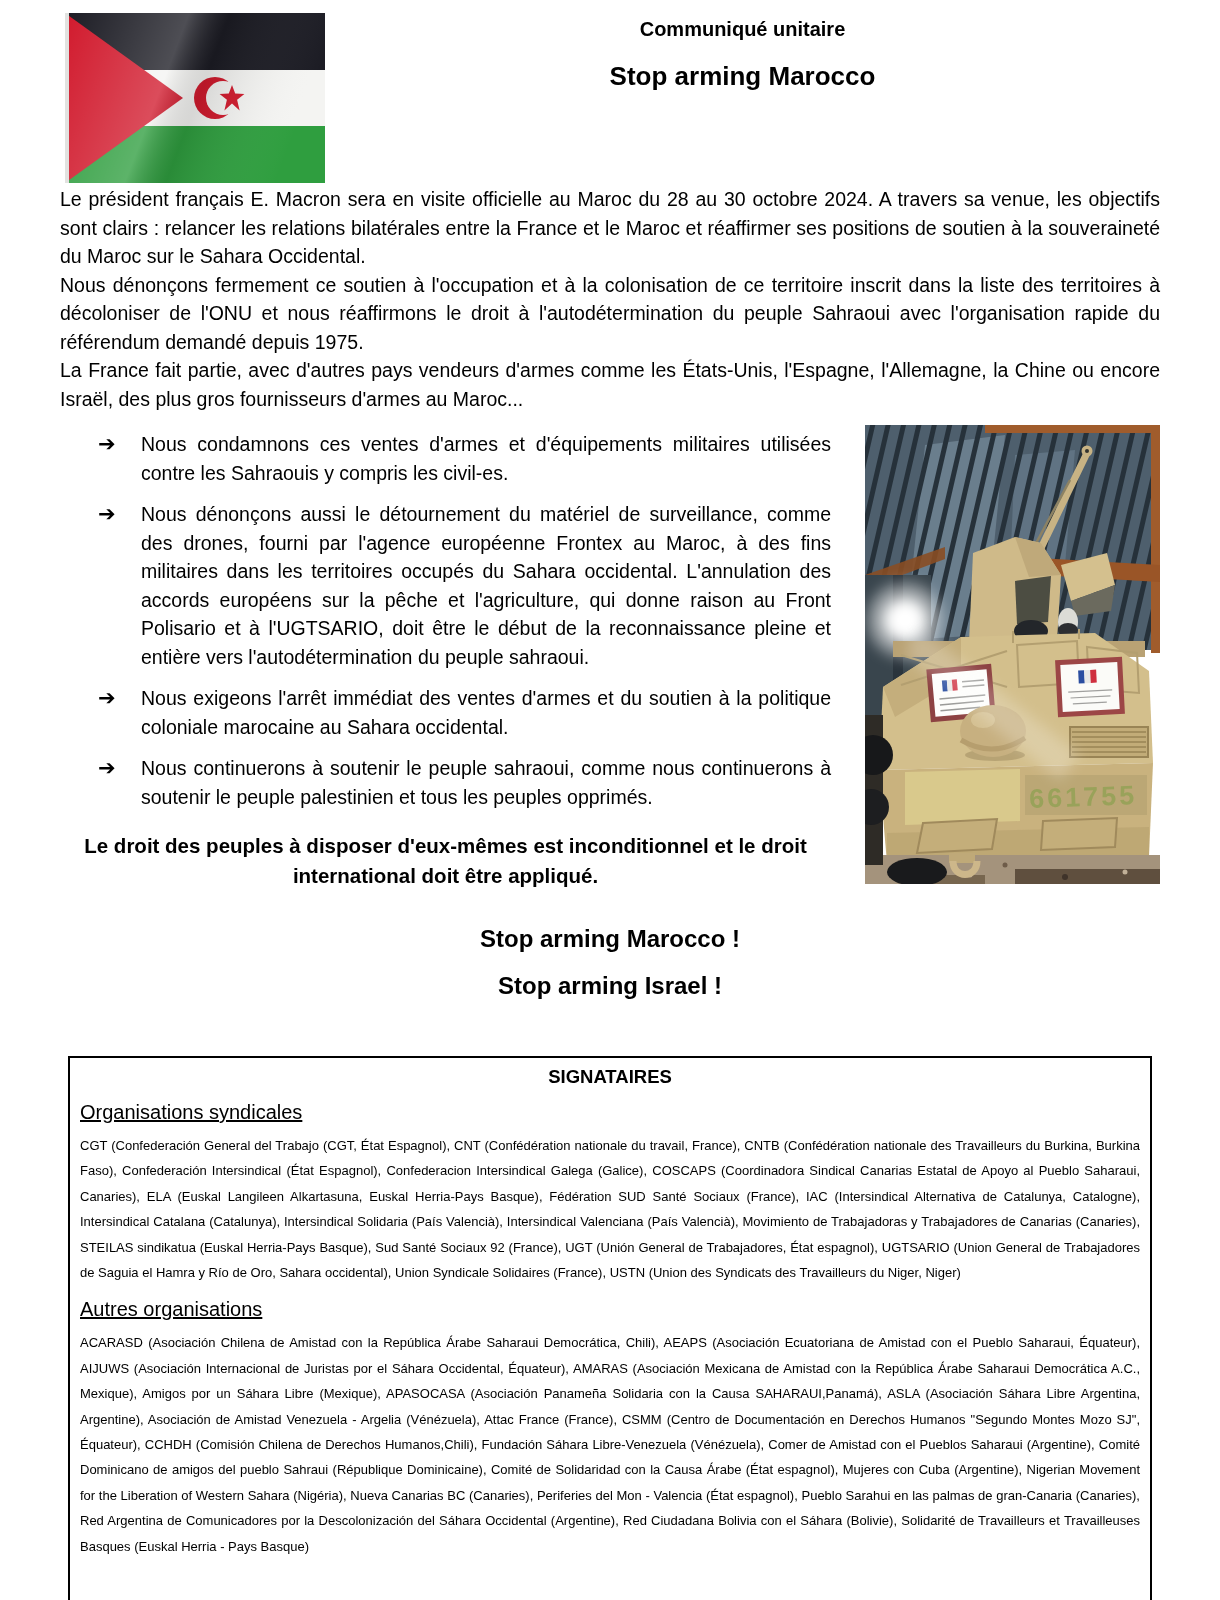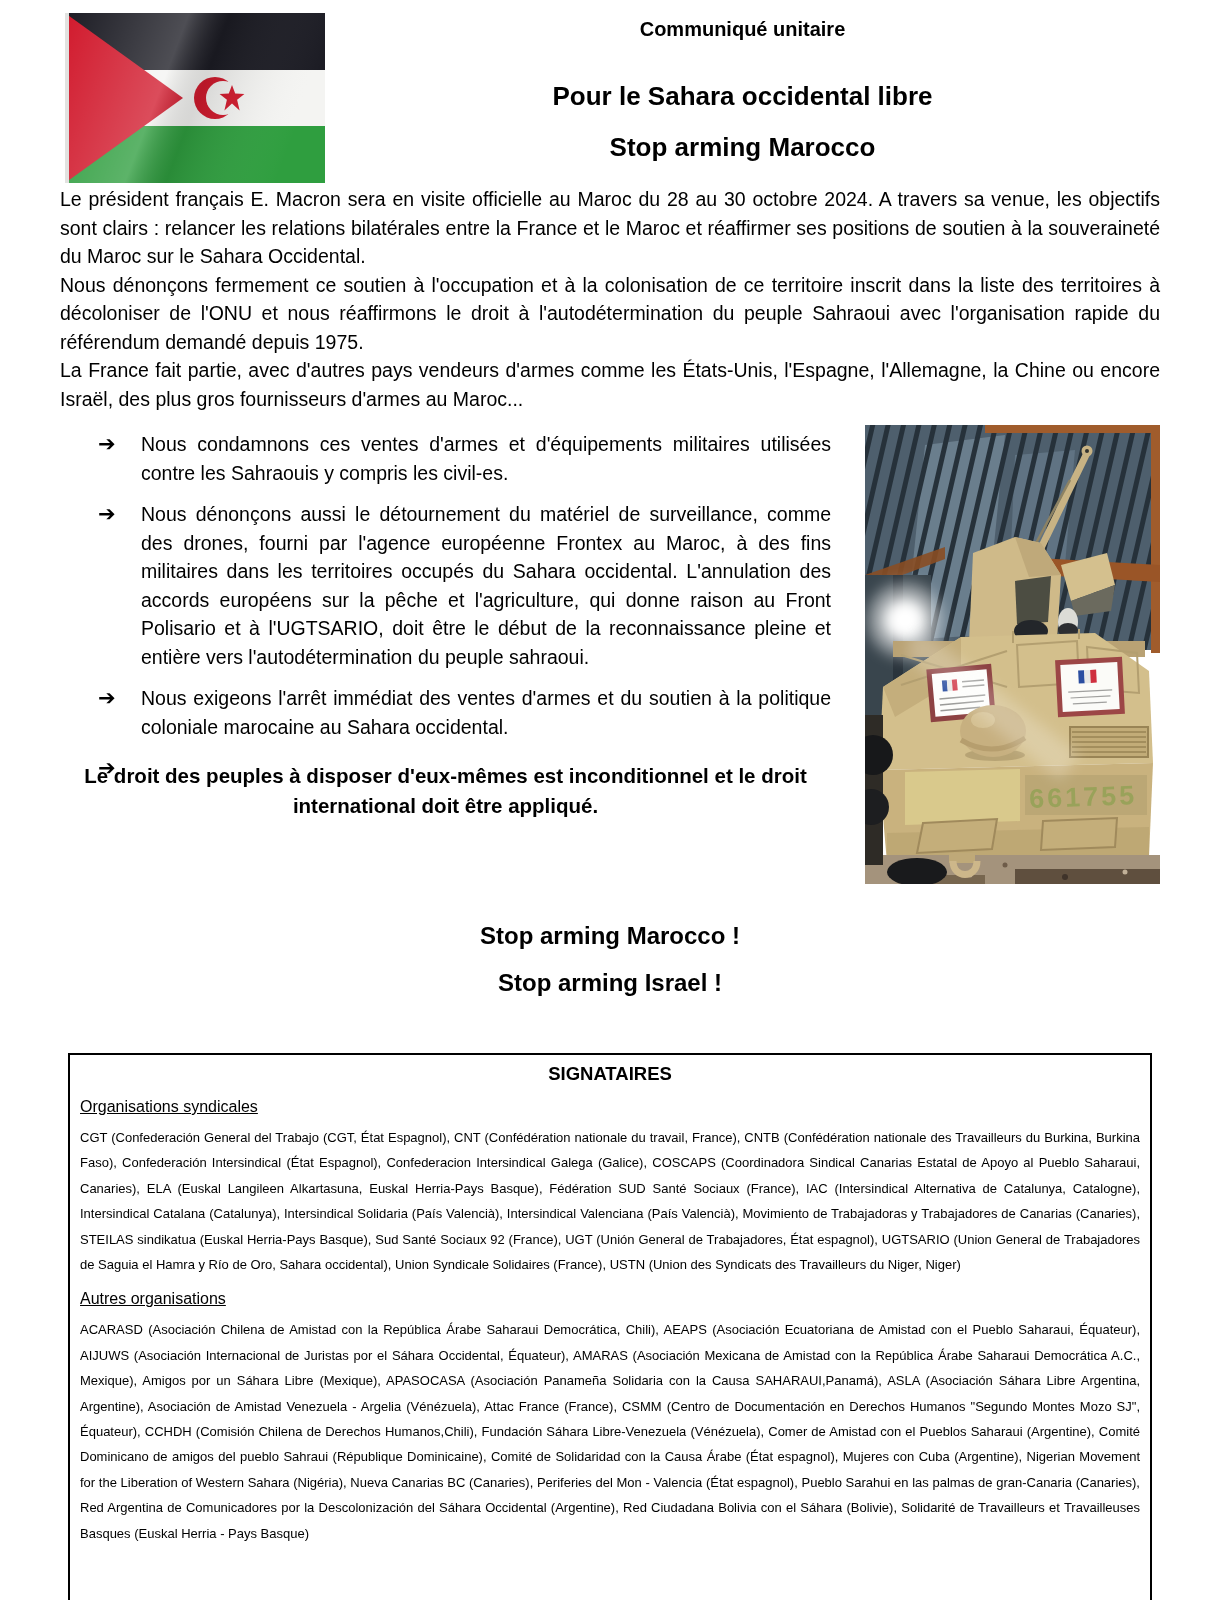--- a/index.html
+++ b/index.html
@@ -28,21 +28,21 @@
   ul.demands .arrow { position:absolute; left:38px; top:0; font-size:21px; font-weight:bold; }
   .statement { font-weight:bold; font-size:20.5px; line-height:30px; text-align:center; margin:20px 0 0; }
   
   .slogans { clear:both; text-align:center; }
   .slogan { font-weight:bold; font-size:24px; margin-top:34px; }
   .slogan + .slogan { margin-top:19px; }
   
   .signatories { border:2px solid #000; margin:56px 8px 0; padding:4px 10px 12px;
                  height:556px; box-sizing:border-box; overflow:hidden; }
   .sig-title { text-align:center; font-weight:bold; font-size:18.5px; margin-top:4px; }
-  .sig-heading { font-size:16px; text-decoration:underline; margin-top:13px; }
+  .sig-heading { font-size:20px; text-decoration:underline; margin-top:13px; }
   .sig-text { font-size:13px; line-height:25.4px; text-align:justify; margin-top:9px; }
 </style>
 </head>
 <body>
 
 <div class="page">
 
   <header class="masthead">
     <div class="flag-wrap">
       <svg viewBox="0 0 260 170" preserveAspectRatio="none">
@@ -60,21 +60,20 @@
         <polygon points="0,0 118,85 0,170" fill="#d11a2d"></polygon>
         <circle cx="150" cy="85" r="21" fill="#d11a2d"></circle>
         <circle cx="158" cy="85" r="17" fill="#f4f4f2"></circle>
         <polygon fill="#d11a2d" points="167,72 170.2,80.6 179.4,81 172.1,86.7 174.6,97.5 167,90.4 159.4,97.5 161.9,86.7 154.6,81 163.8,80.6"></polygon>
         <rect width="260" height="170" fill="url(#fold)"></rect>
         <rect x="0" y="0" width="4" height="170" fill="#e2e2e0"></rect>
       </svg>
     </div>
     <div class="head-center">
       <div class="kicker">Communiqué unitaire</div>
-      <div class="title">Pour le Sahara occidental libre</div>
       <div class="title title2">Stop arming Marocco</div>
     </div>
   </header>
 
   <section class="intro">
     <p>Le président français E. Macron sera en visite officielle au Maroc du 28 au 30 octobre 2024. A travers sa venue, les objectifs sont clairs : relancer les relations bilatérales entre la France et le Maroc et réaffirmer ses positions de soutien à la souveraineté du Maroc sur le Sahara Occidental.</p>
     <p>Nous dénonçons fermement ce soutien à l'occupation et à la colonisation de ce territoire inscrit dans la liste des territoires à décoloniser de l'ONU et nous réaffirmons le droit à l'autodétermination du peuple Sahraoui avec l'organisation rapide du référendum demandé depuis 1975.</p>
     <p>La France fait partie, avec d'autres pays vendeurs d'armes comme les États-Unis, l'Espagne, l'Allemagne, la Chine ou encore Israël, des plus gros fournisseurs d'armes au Maroc...</p>
   </section>
 
@@ -226,20 +225,21 @@
       <li>
         <span class="arrow">➔</span>
         <span>Nous dénonçons aussi le détournement du matériel de surveillance, comme des drones, fourni par l'agence européenne Frontex au Maroc, à des fins militaires dans les territoires occupés du Sahara occidental. L'annulation des accords européens sur la pêche et l'agriculture, qui donne raison au Front Polisario et à l'UGTSARIO, doit être le début de la reconnaissance pleine et entière vers l'autodétermination du peuple sahraoui.</span>
       </li>
       <li>
         <span class="arrow">➔</span>
         <span>Nous exigeons l'arrêt immédiat des ventes d'armes et du soutien à la politique coloniale marocaine au Sahara occidental.</span>
       </li>
       <li>
         <span class="arrow">➔</span>
+        <span>Nous continuerons à soutenir le peuple sahraoui, comme nous continuerons à soutenir le peuple palestinien et tous les peuples opprimés.</span>
       </li>
     </ul>
 
     <p class="statement">Le droit des peuples à disposer d'eux-mêmes est inconditionnel et le droit international doit être appliqué.</p>
   </section>
 
   <section class="slogans">
     <div class="slogan">Stop arming Marocco !</div>
     <div class="slogan">Stop arming Israel !</div>
   </section>

